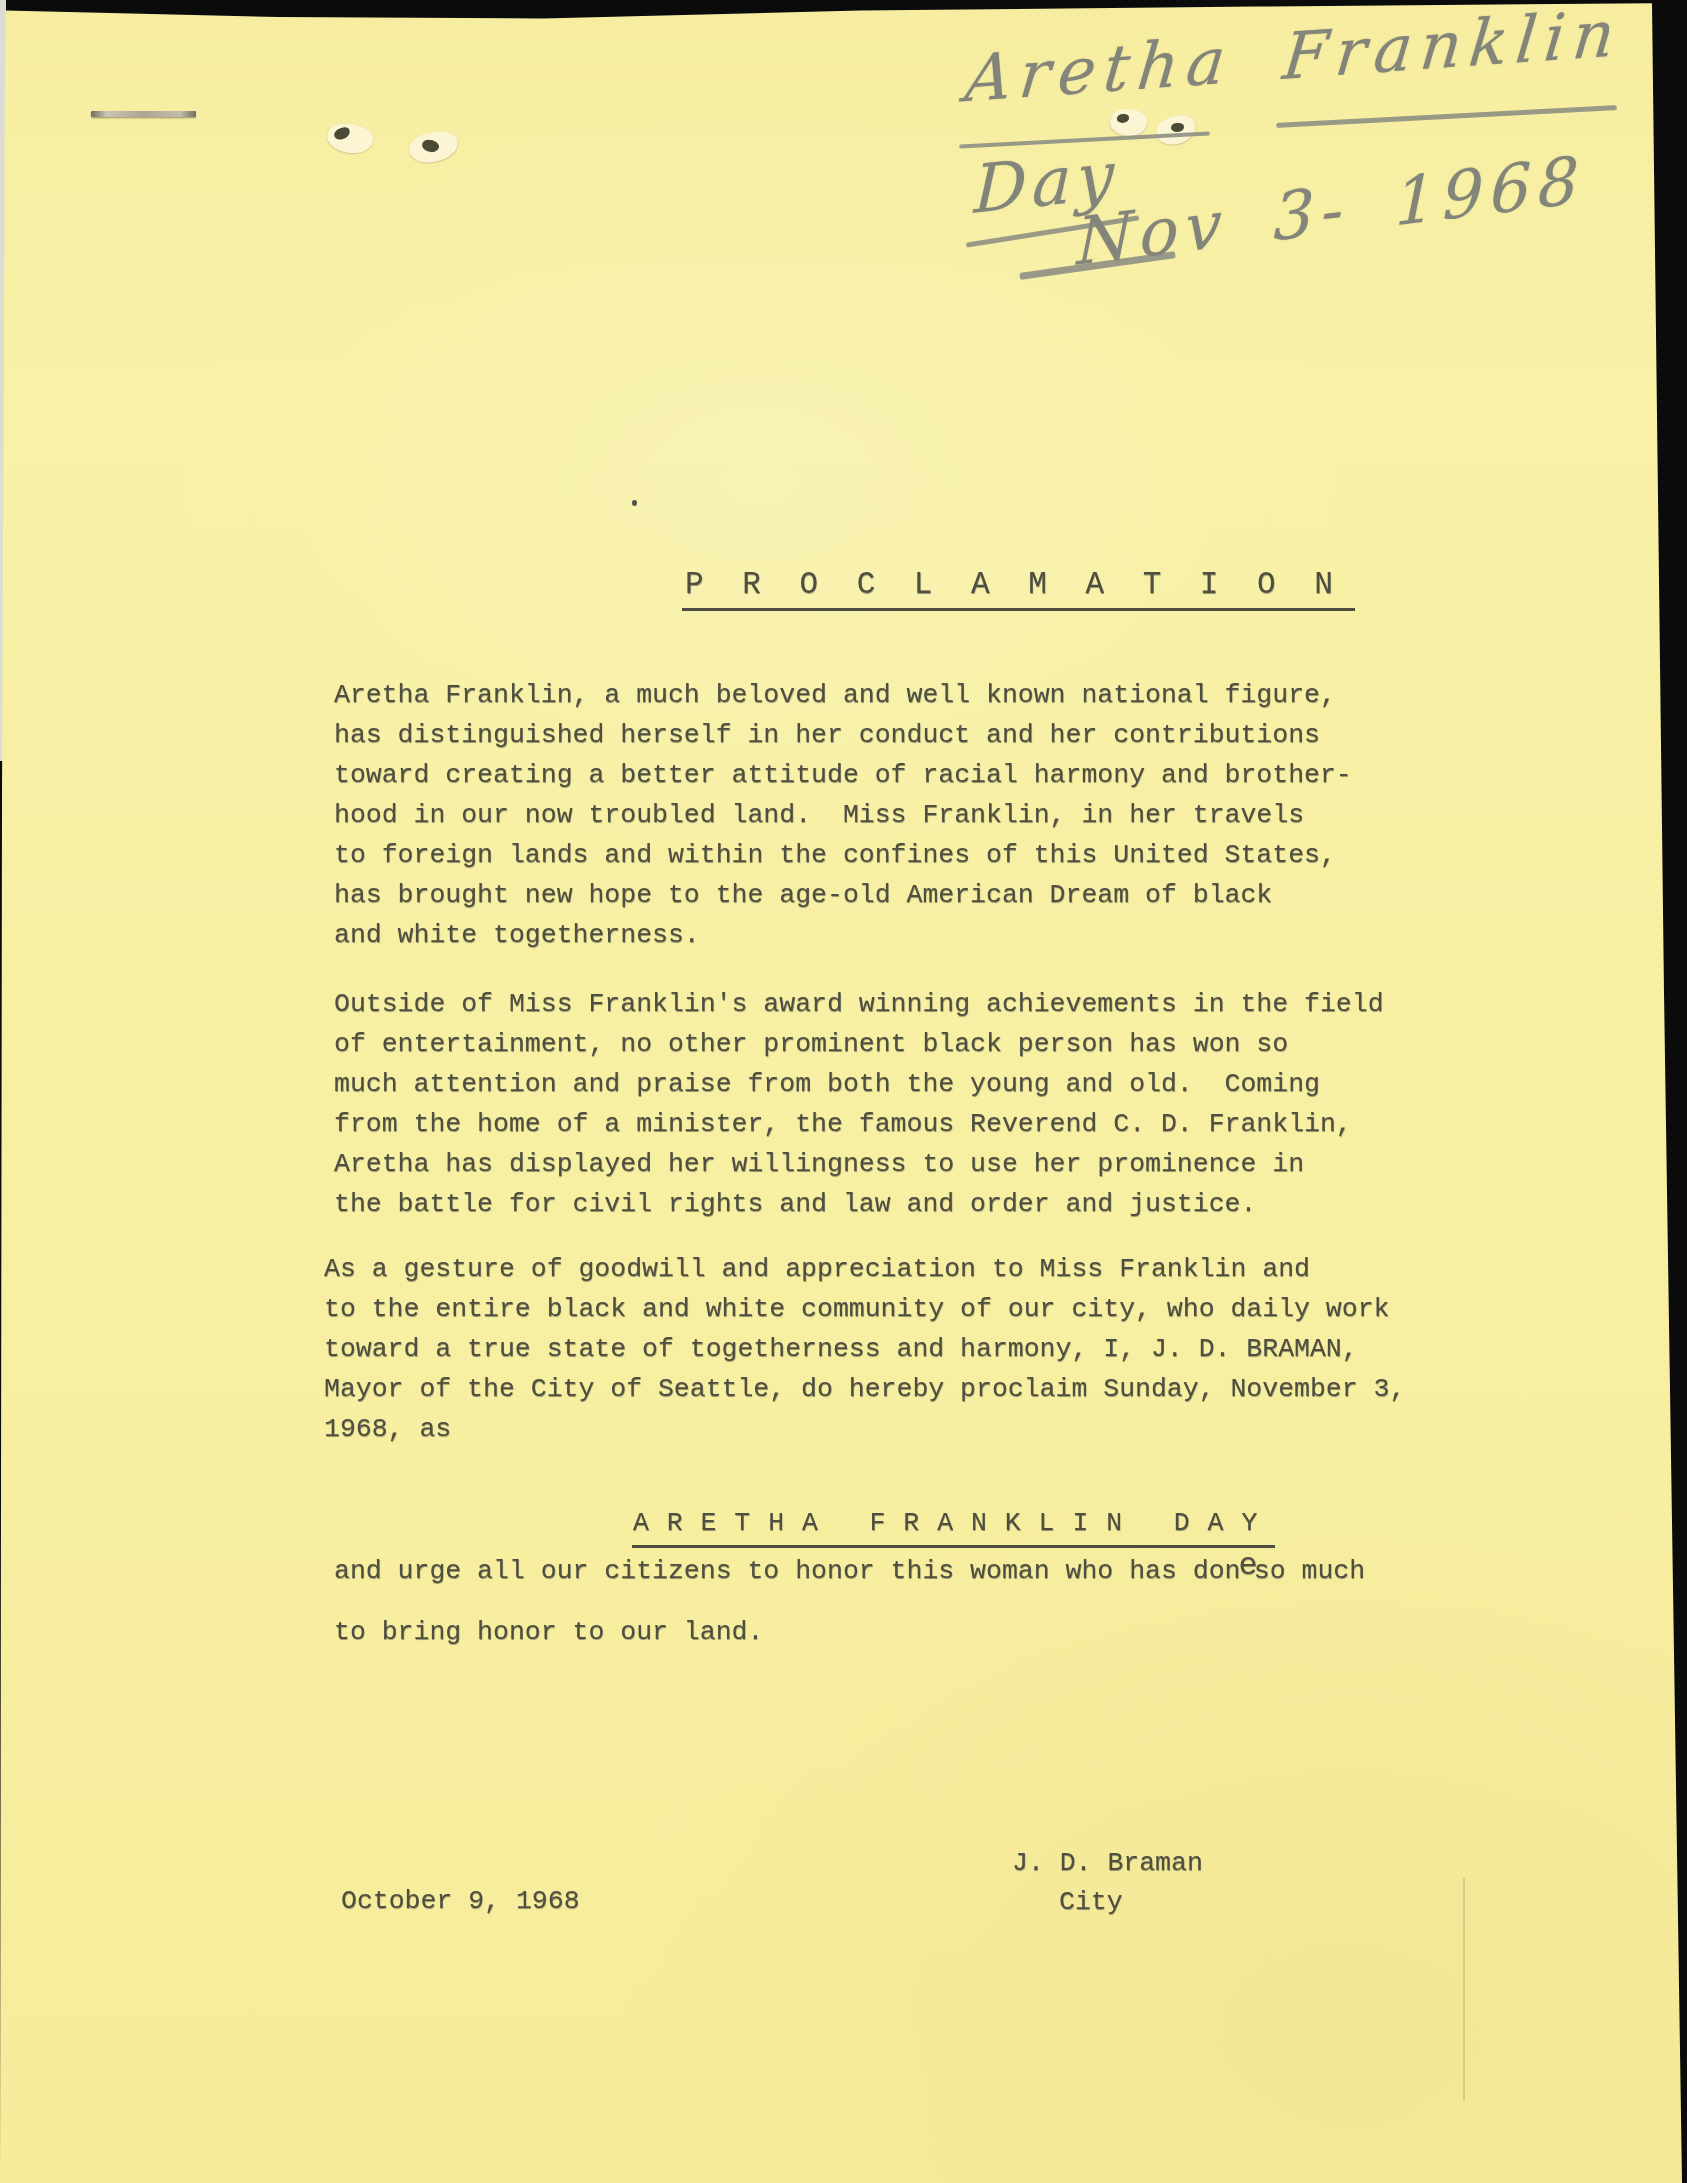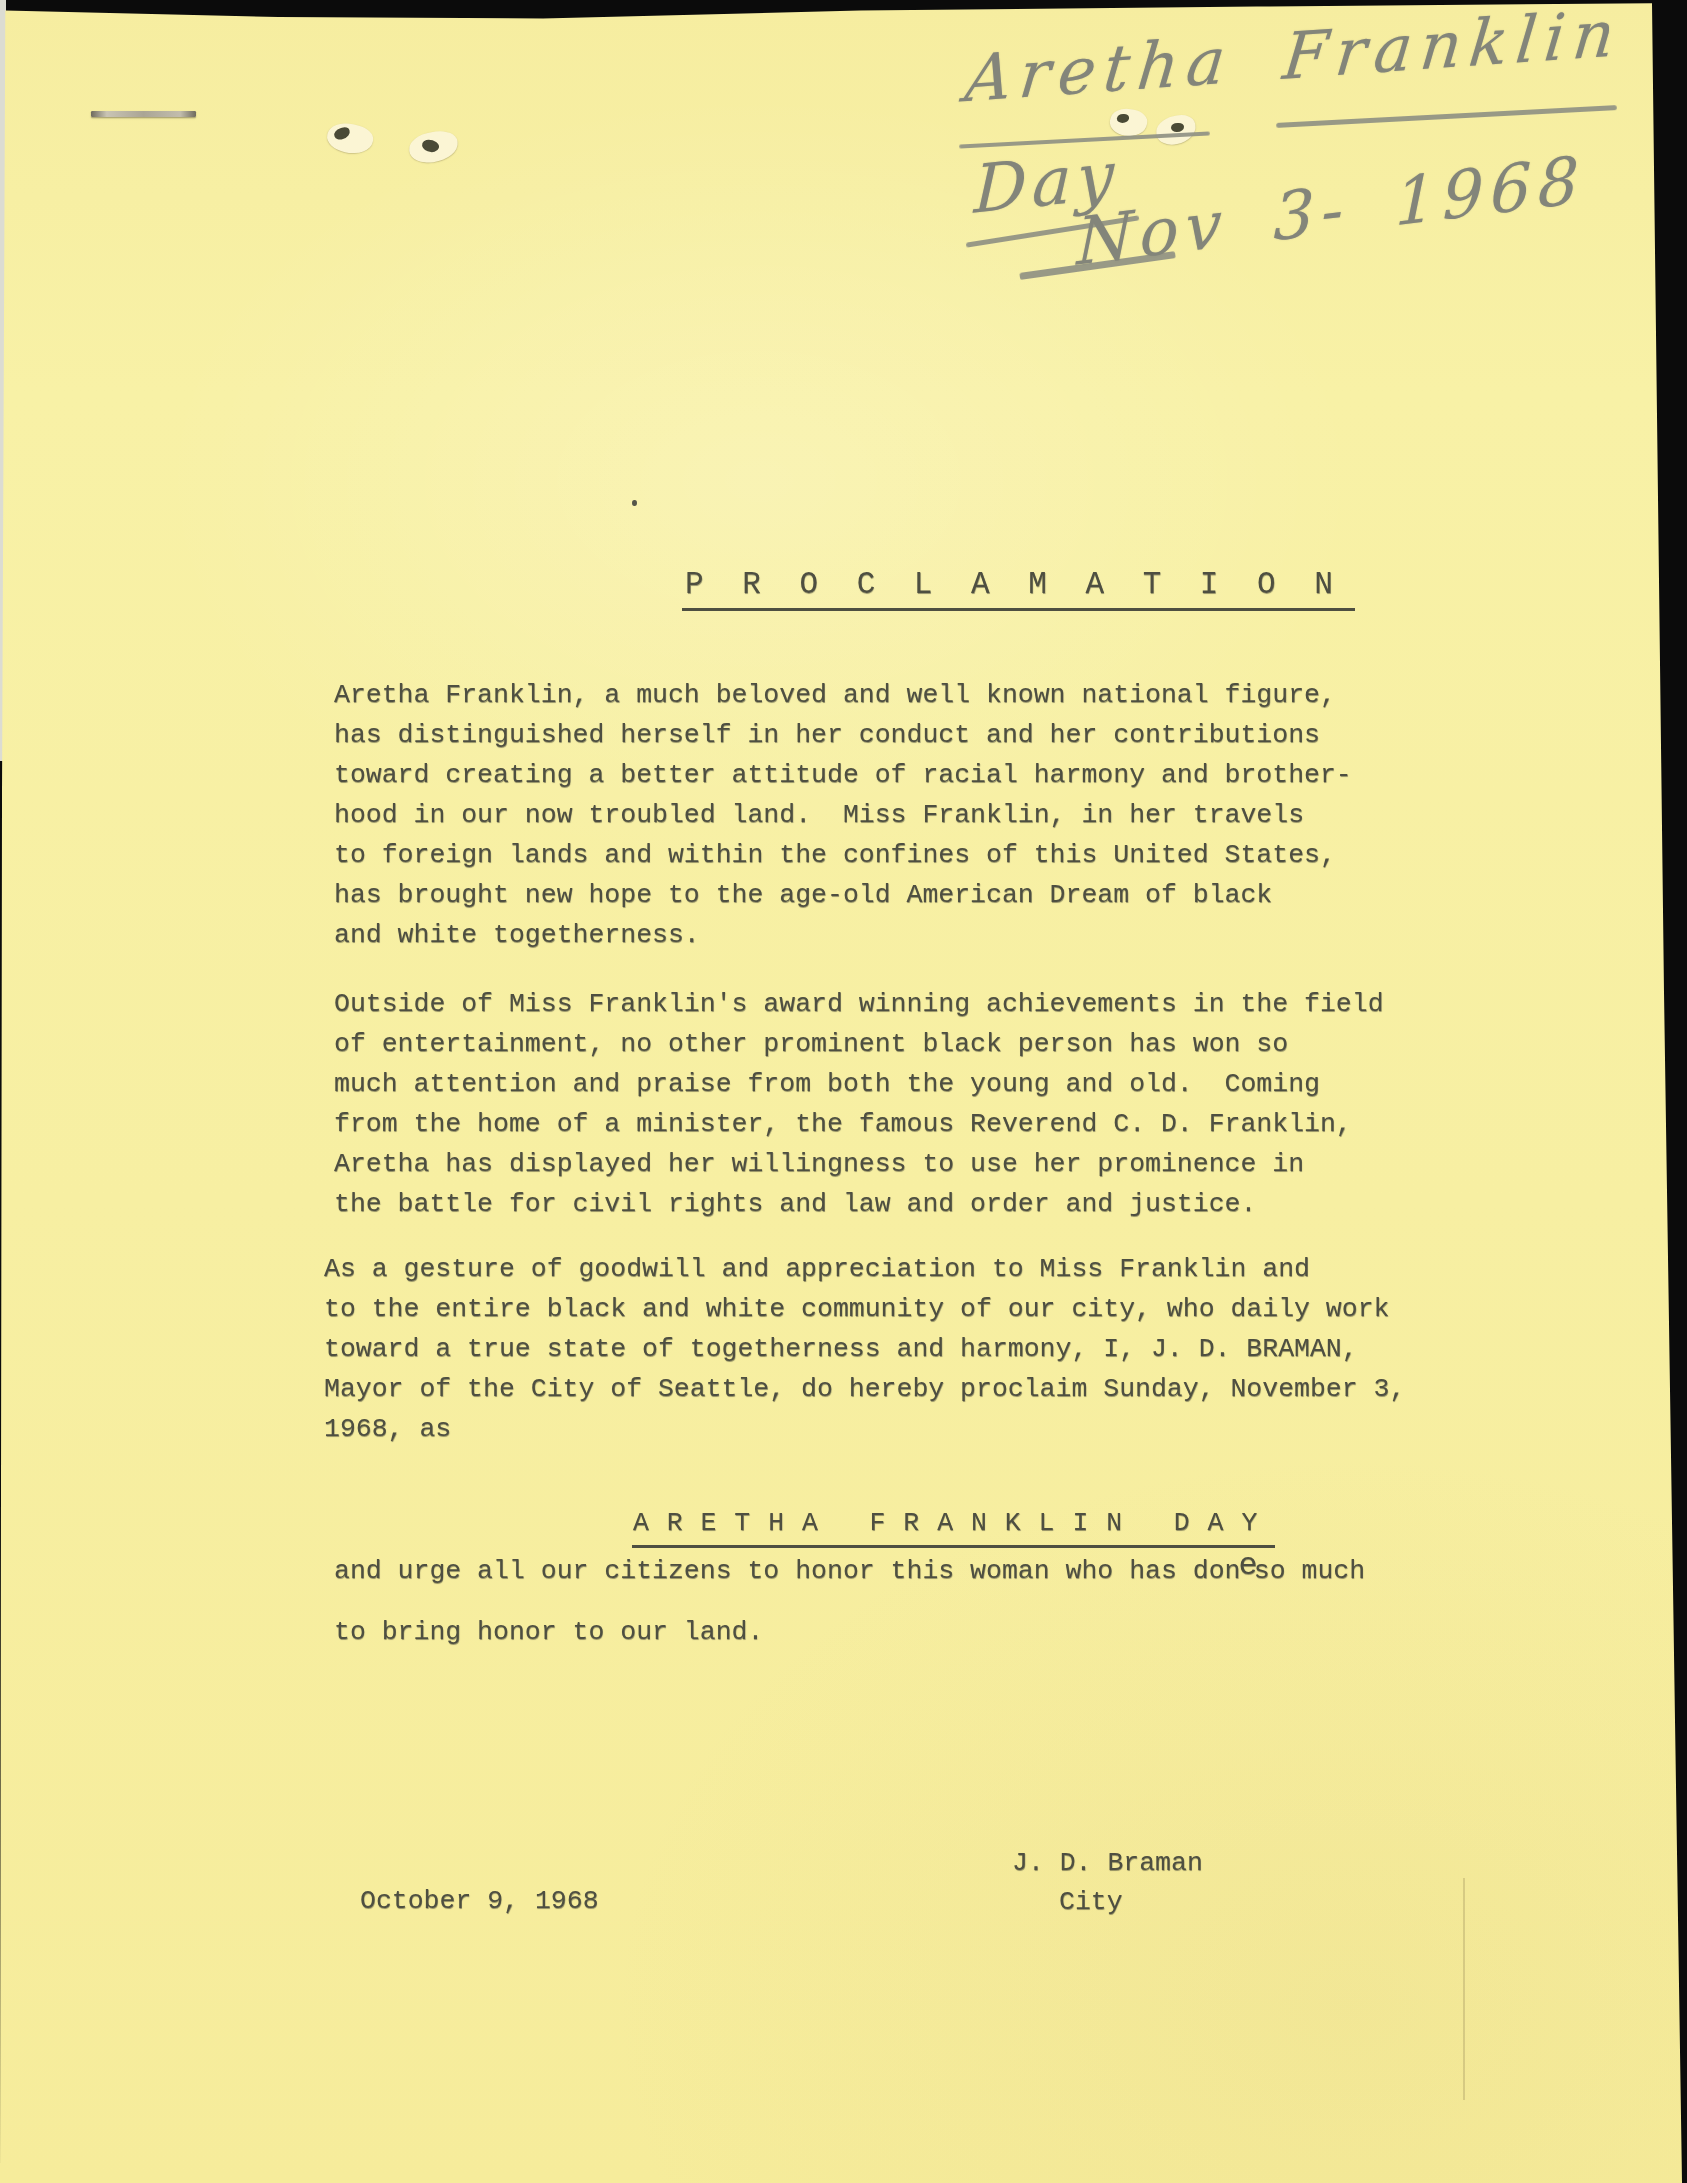--- a/index.html
+++ b/index.html
@@ -33,21 +33,21 @@
   #paragraph-2{left:334px;top:984px;}
   #paragraph-3{left:324px;top:1249px;}
   #day-heading{left:564px;top:1463px;letter-spacing:1px;}
   #day-heading .underlined{border-bottom:3.3px solid #4e4f41;padding:0 17px 6.6px 1.3px;}
   #closing-line1{left:334px;top:1546px;}
   #closing-line2{left:334px;top:1586px;margin-top:26px;}
   .inserted-e{
     display:inline-block;font-size:32px;vertical-align:4px;
     margin:0 -2.6px 0 -2px;letter-spacing:-1.3px;
   }
-  #footer-date{left:360px;top:1881px;}
+  #footer-date{left:341px;top:1881px;}
   #signature-name{left:1012px;top:1843px;}
   #signature-title{left:1059px;top:1882px;}
 
   .hw{
     position:absolute;
     font-family:"DejaVu Serif","Liberation Serif",serif;
     font-style:italic;color:#83857a;white-space:pre;
     text-shadow:0 0 1.3px rgba(128,130,115,0.45);
   }
   #hw-name{left:965px;top:18.5px;font-size:64px;letter-spacing:8px;word-spacing:22.5px;transform:rotate(-4deg) skewX(-10deg);}

